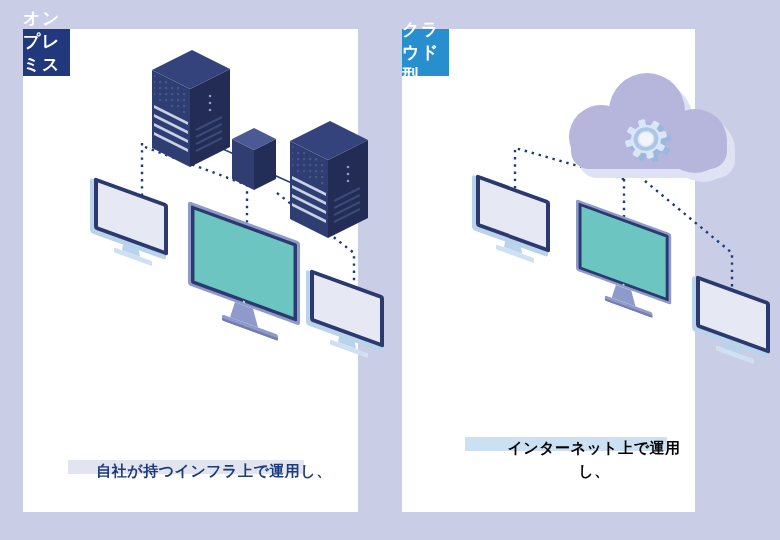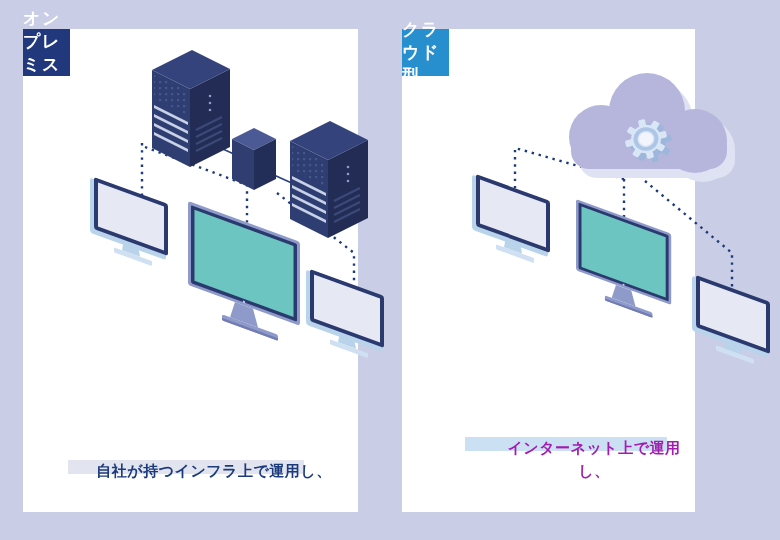--- a/index.html
+++ b/index.html
@@ -14,21 +14,21 @@
   .panel.cloudp{width:293px;}
   .phead{height:47px;flex:0 0 47px;display:flex;align-items:center;justify-content:center;
          color:#ffffff;font-size:17px;font-weight:700;letter-spacing:1.5px;}
   .phead.onprem{background:#21397c;}
   .phead.cloudp{background:#288fce;}
   .pbody{position:relative;flex:1;}
   svg.illus{position:absolute;top:0;left:0;display:block;}
   .caption{position:absolute;left:0;right:0;bottom:30px;text-align:center;
            font-weight:700;font-size:15px;line-height:23px;letter-spacing:0.5px;}
   .panel.onprem .caption{color:#1c3b7d;}
-  .panel.cloudp .caption{color:#a21caf;padding-left:44px;}
+  .panel.cloudp .caption{color:#000000;padding-left:44px;}
   .l1wrap{position:relative;display:inline-block;}
   .hl{position:absolute;top:1px;left:-28px;right:28px;height:14px;z-index:0;}
   .panel.onprem .hl{background:#e2e4ef;}
   .panel.cloudp .hl{background:#cbe1f3;}
   .l1txt{position:relative;z-index:1;}
   .defs-holder{position:absolute;width:0;height:0;}
 </style>
 </head>
 <body>
 

